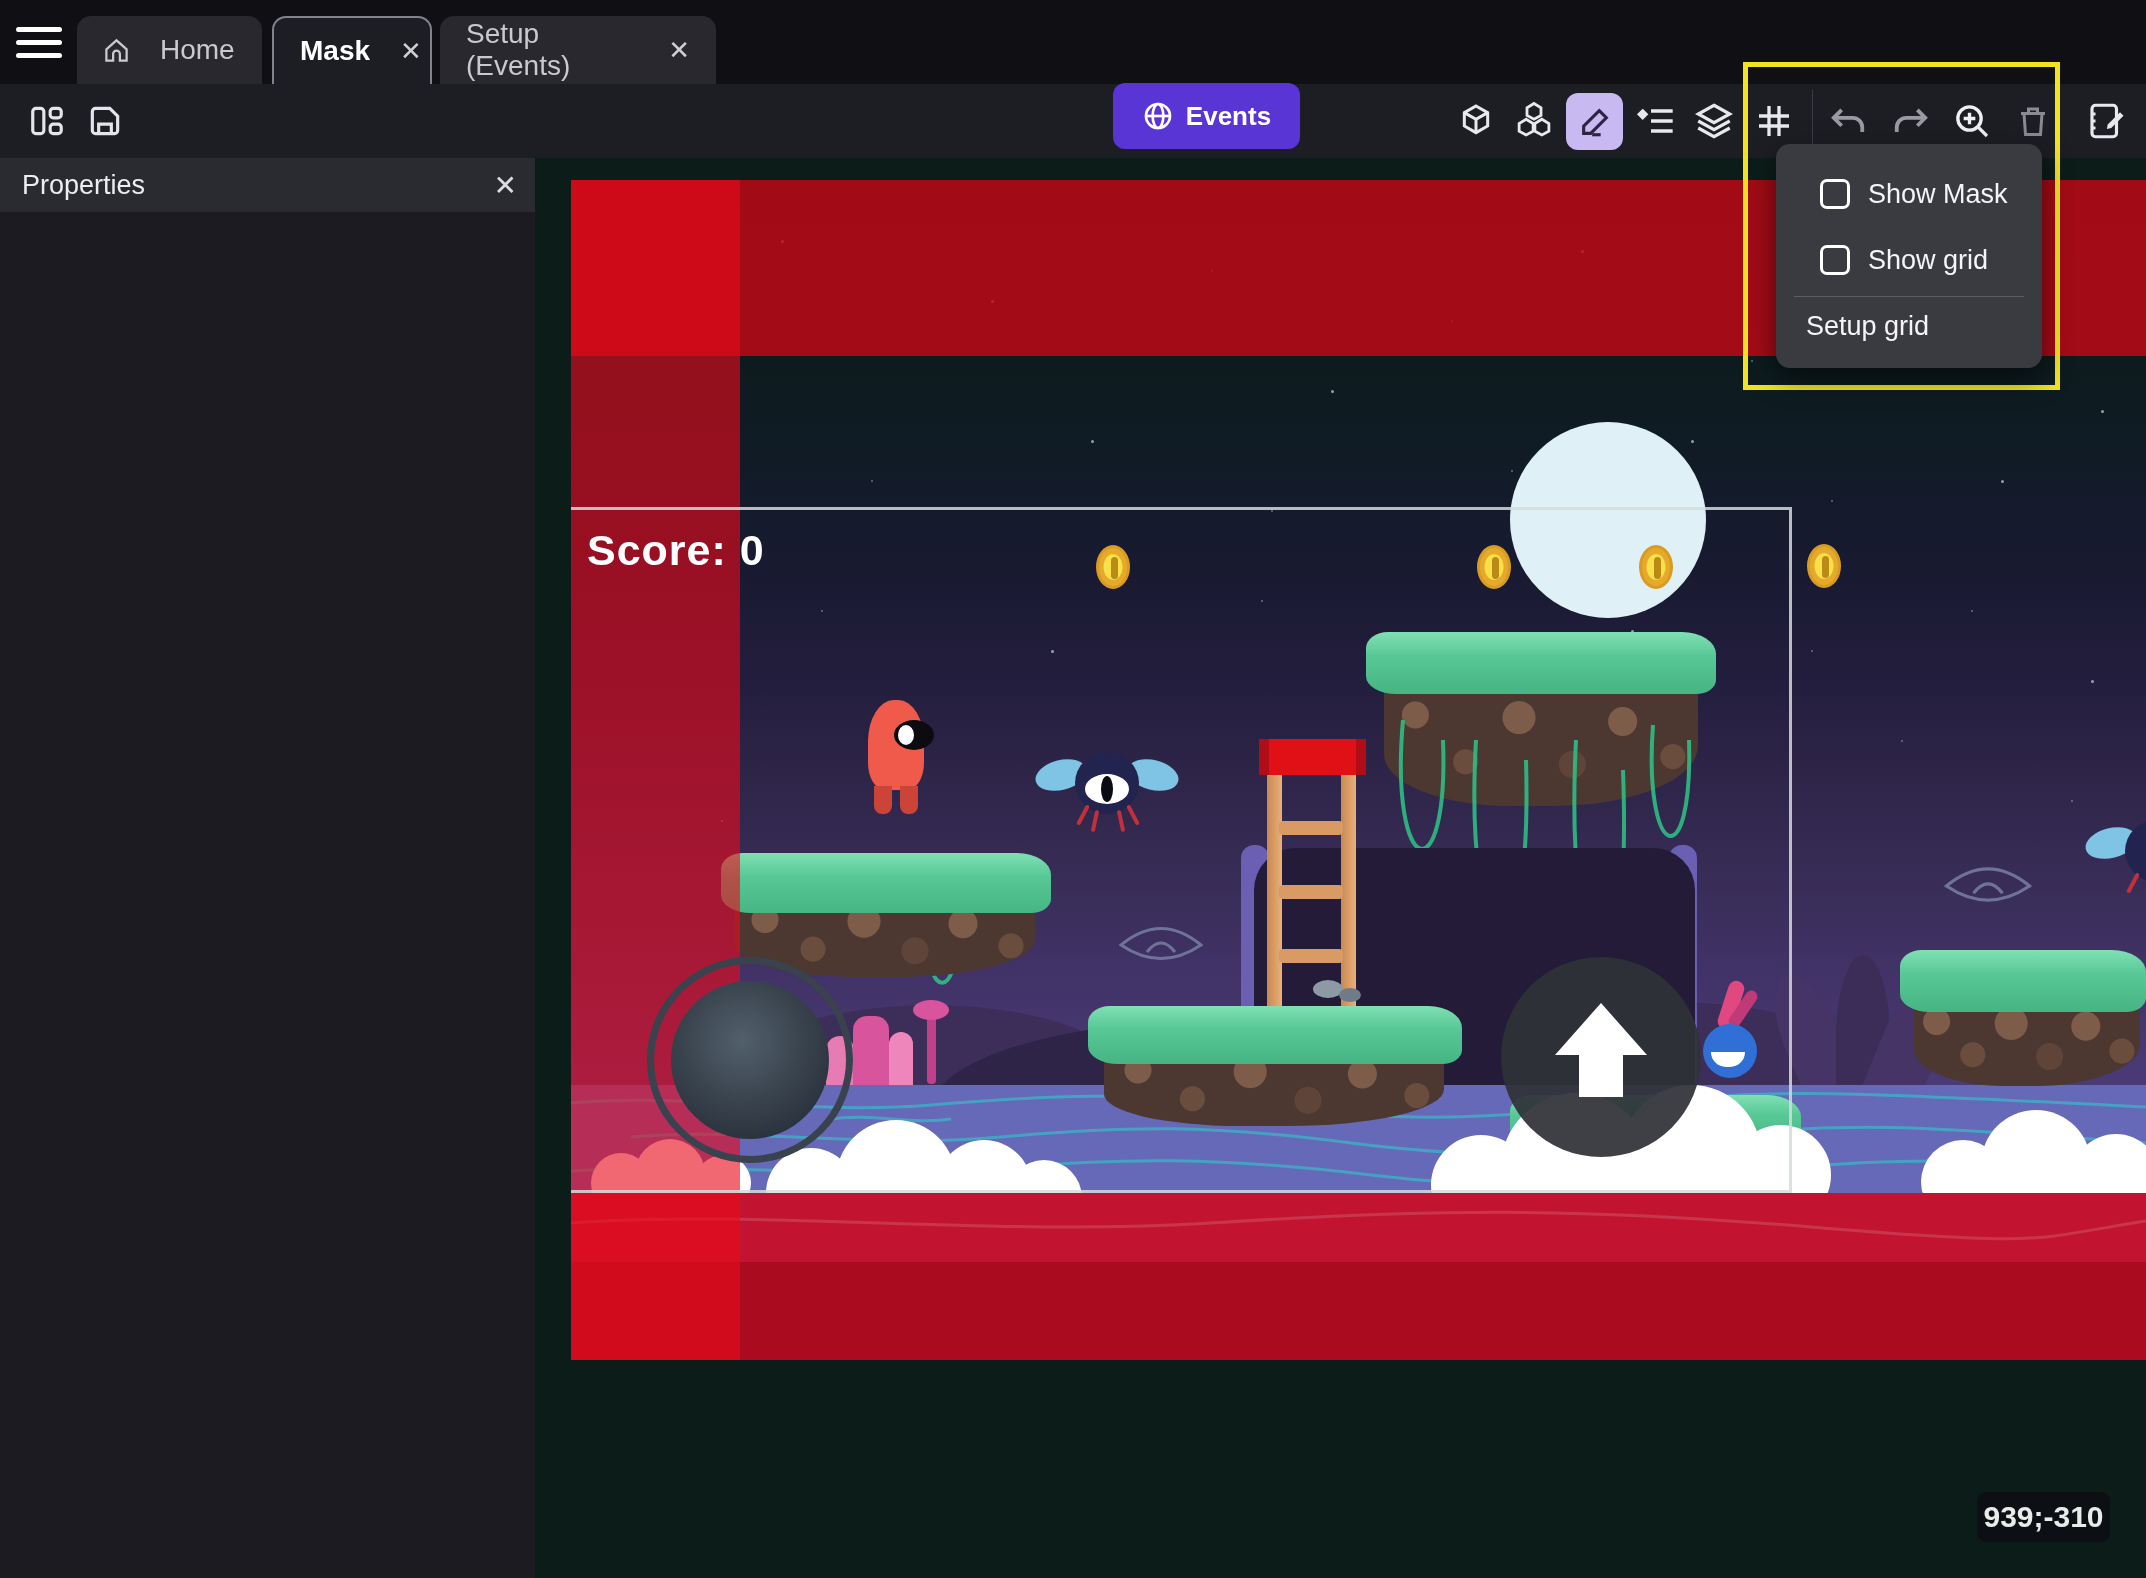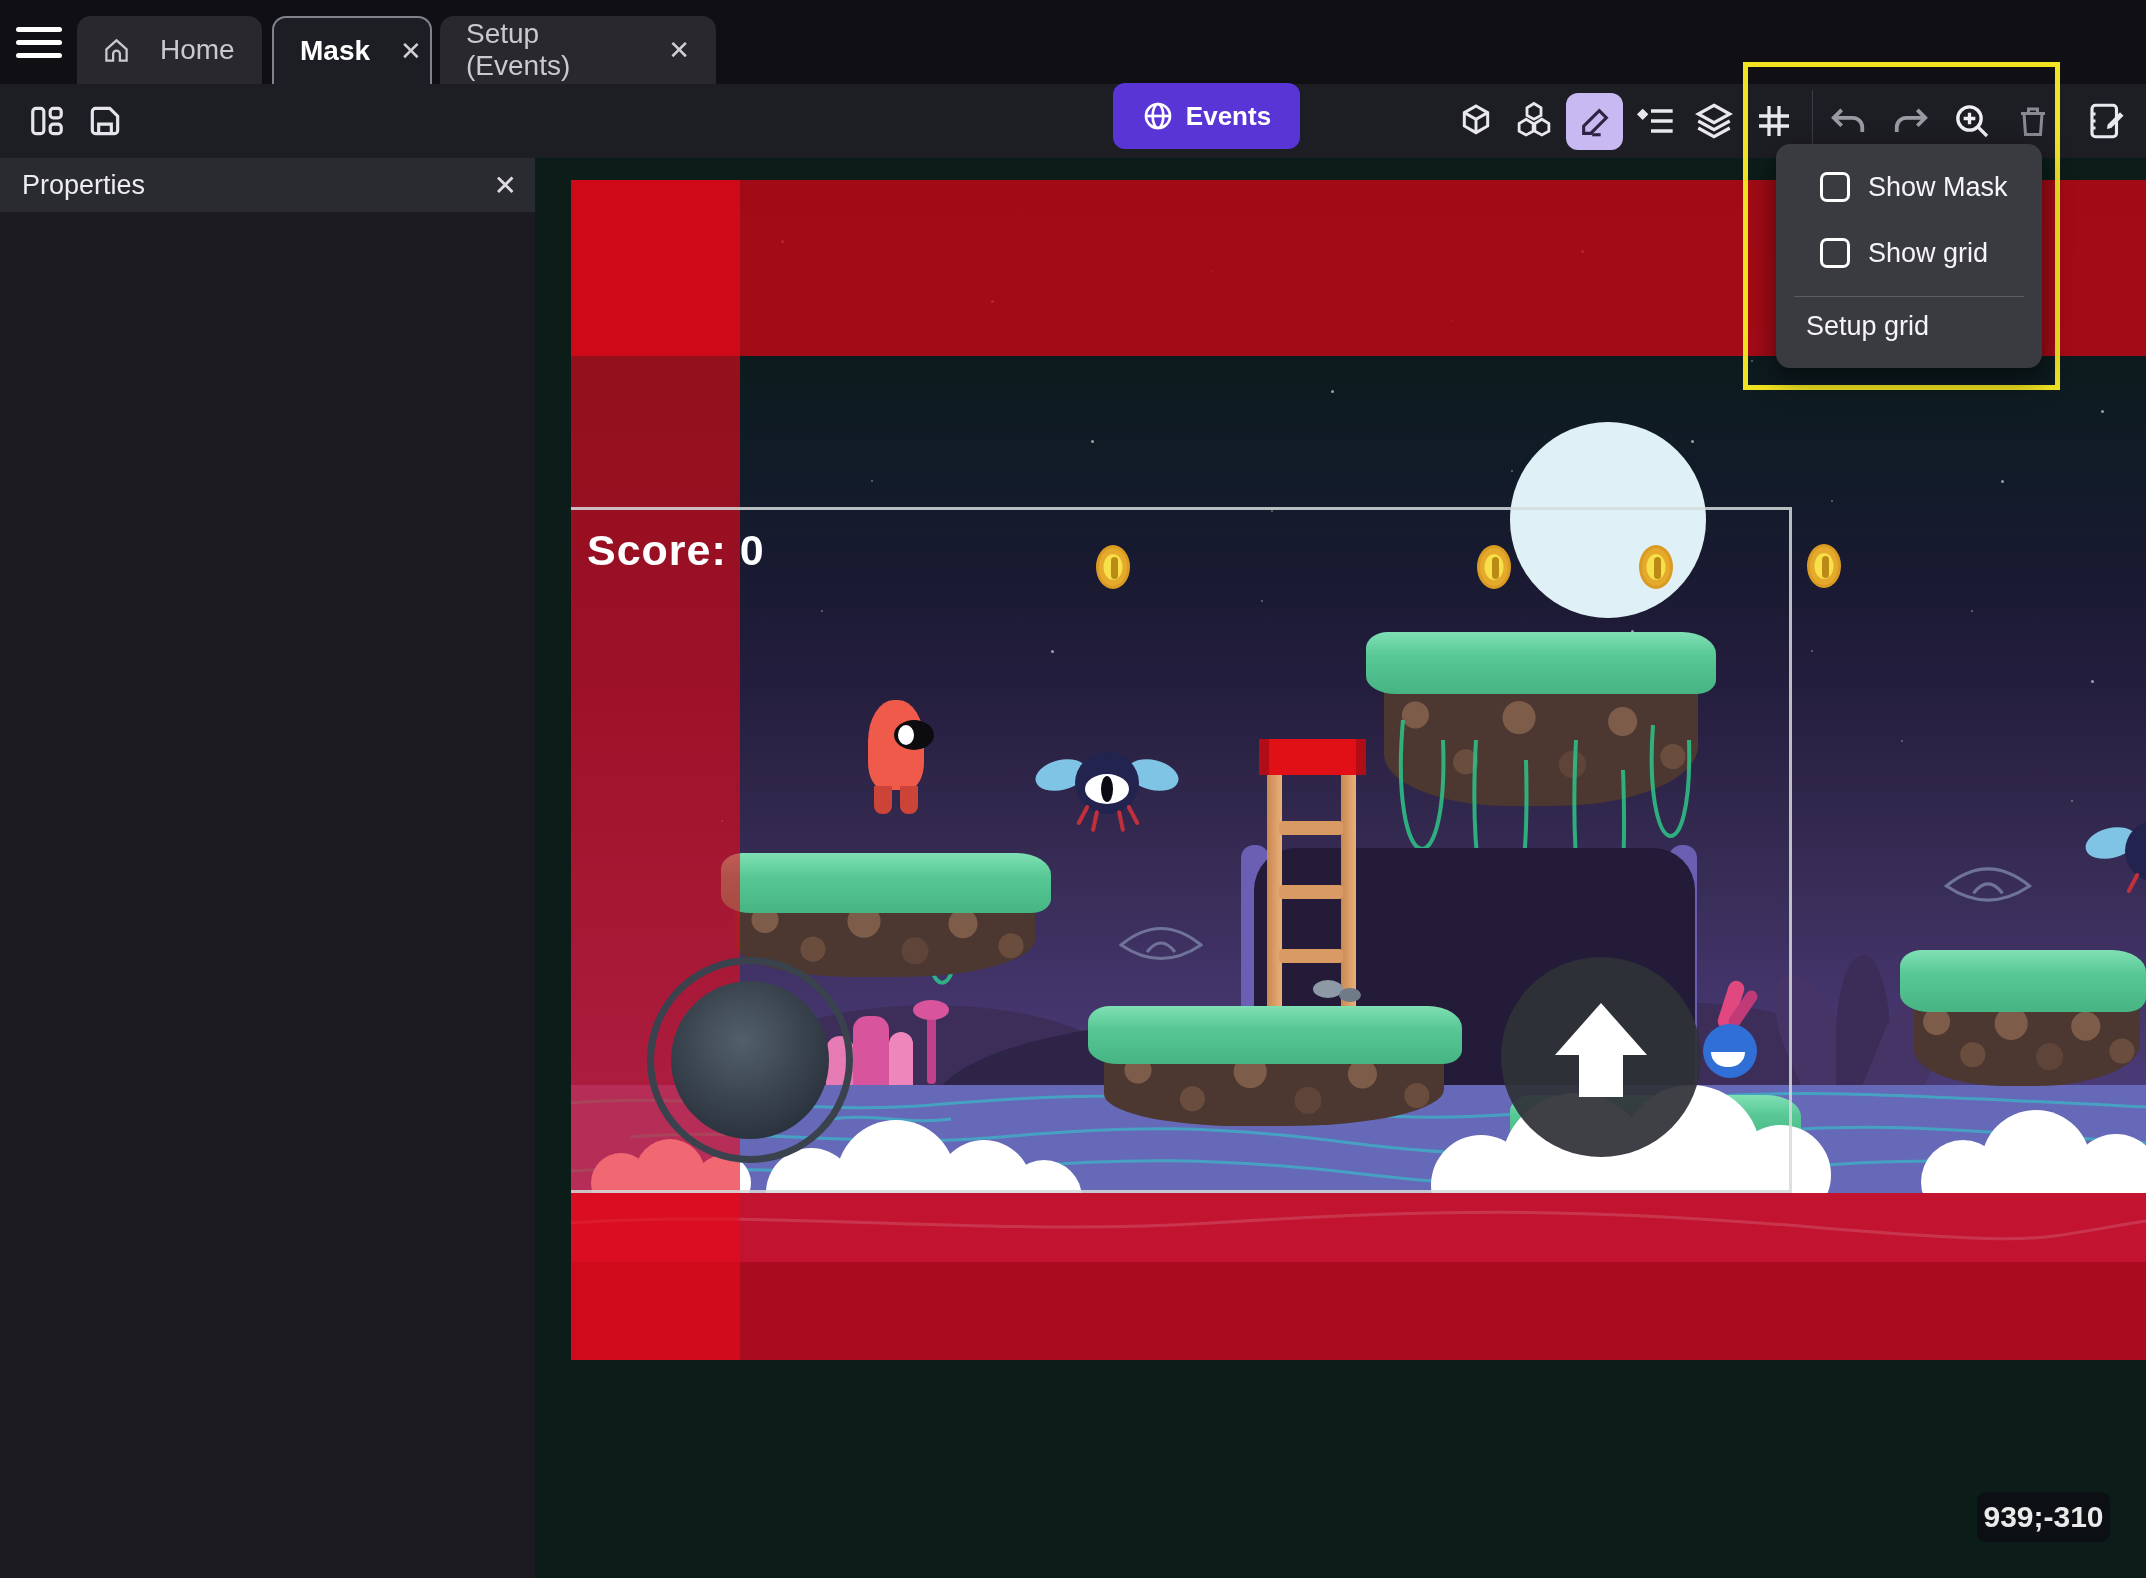--- a/index.html
+++ b/index.html
@@ -82,21 +82,21 @@
   .pillar{position:absolute;background:#6a5fb2;border-radius:13px 13px 0 0;}
   .cave{left:683px;top:668px;width:441px;height:345px;background:#231b38;border-radius:42px 42px 0 0;}
   .pinkplant{position:absolute;border-radius:14px 14px 4px 4px;}
   .benemy-body{position:absolute;width:54px;height:54px;border-radius:50%;background:#2f6fd6;}
   .benemy-smile{position:absolute;width:34px;height:15px;background:#fff;border-radius:0 0 18px 18px;}
   .mohawk{position:absolute;border-radius:10px;}
 
   
   .yellow-rect{position:absolute;left:1743px;top:62px;width:317px;height:328px;border:5px solid #f1e322;z-index:40;pointer-events:none;}
   .gridmenu{position:absolute;left:1776px;top:144px;width:266px;height:224px;background:#3a3a41;border-radius:14px;box-shadow:0 10px 28px rgba(0,0,0,.55);z-index:50;color:#f5f5f7;font-size:27px;}
-  .gm-row{position:absolute;left:0;width:266px;height:44px;display:flex;align-items:flex-start;cursor:pointer;}
+  .gm-row{position:absolute;left:0;width:266px;height:44px;display:flex;align-items:center;cursor:pointer;}
   .gm-check{width:30px;height:30px;border:3px solid #fff;border-radius:7px;margin-left:44px;}
   .gm-label{margin-left:18px;}
   .gm-div{position:absolute;left:18px;top:152px;width:230px;height:1px;background:#5c5c63;}
   .gm-setup{position:absolute;left:30px;top:162px;height:40px;display:flex;align-items:center;cursor:pointer;}
   .coordbadge{position:absolute;left:1977px;top:1492px;width:133px;height:50px;background:#0c0f13;border-radius:9px;display:flex;align-items:center;justify-content:center;color:#eaeaea;font-weight:700;font-size:30px;z-index:60;}
   svg{display:block;}
 </style>
 </head>
 <body>
 

